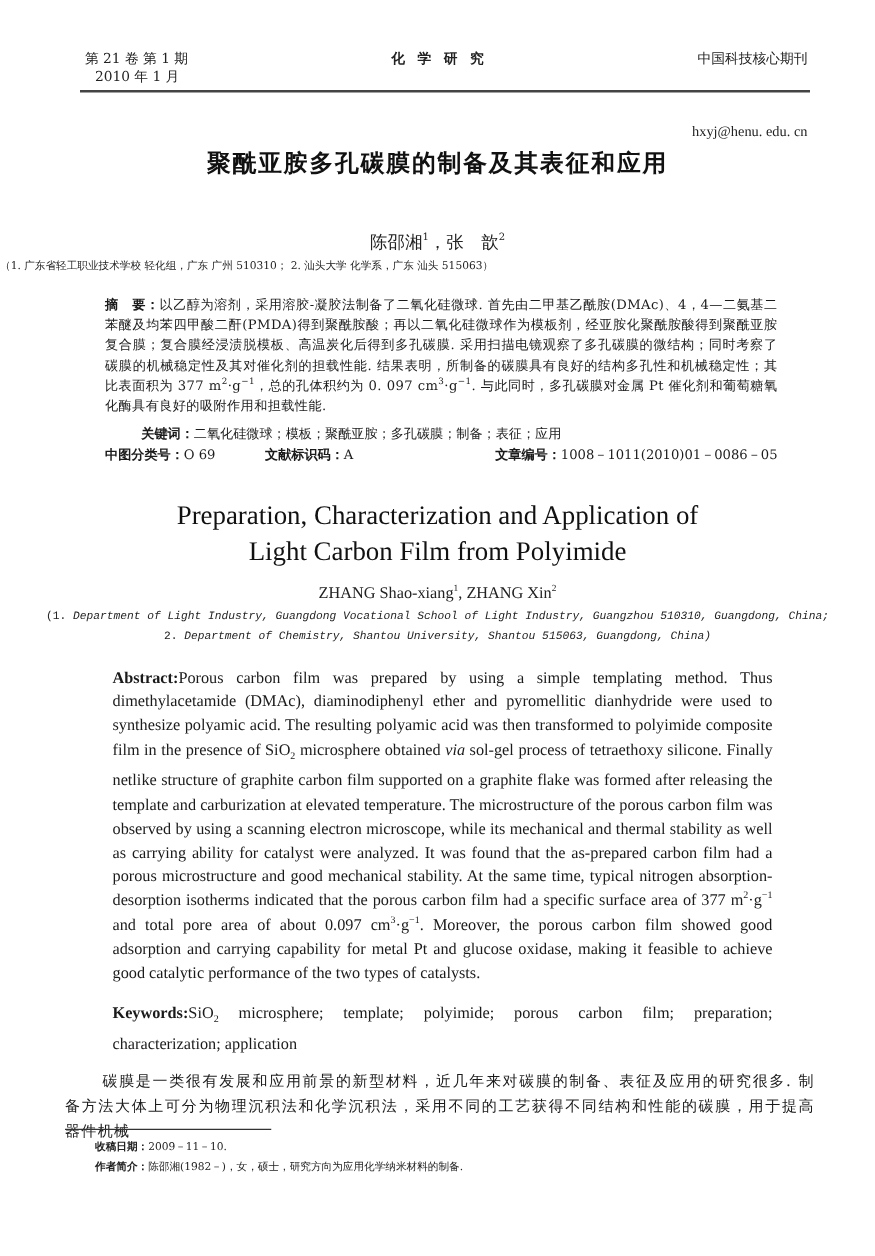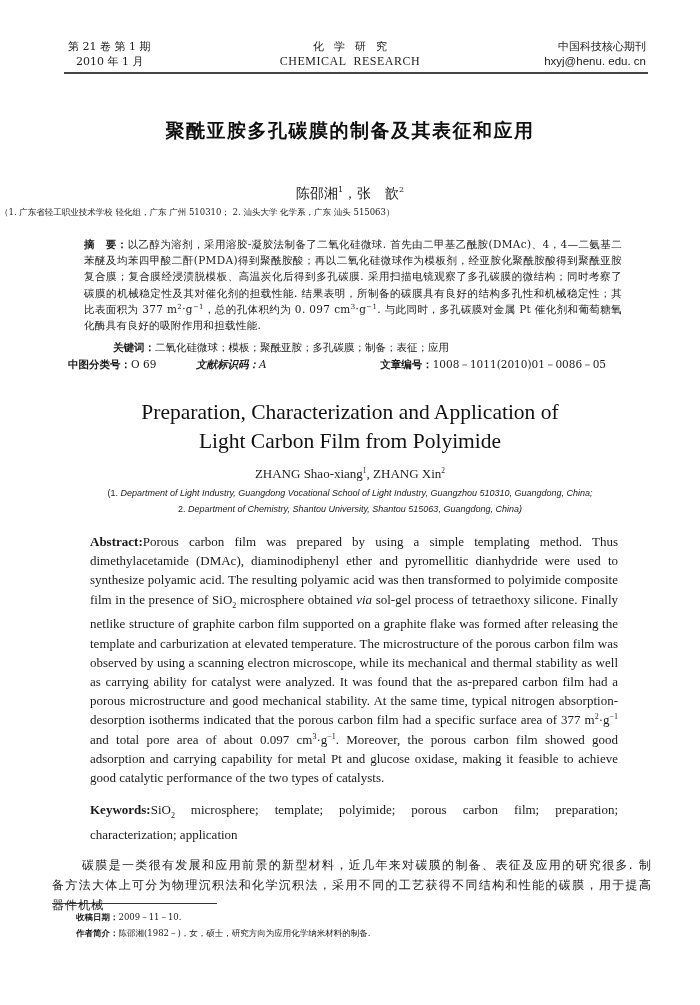--- a/index.html
+++ b/index.html
@@ -2,48 +2,48 @@
 <html><head>
 <meta charset="utf-8">
 <style>
   html, body { margin: 0; padding: 0; background: #ffffff; }
   body { width: 700px; height: 1005px; position: relative; overflow: hidden; color: #1a1a1a; font-family: "DejaVu Serif", serif; }
   .abs { position: absolute; }
 
   
   .hdr-left { left: 68px; top: 39px; font-size: 11px; line-height: 15px; font-family: "DejaVu Serif", serif; color: #222; }
   .hdr-left div:nth-child(2) { padding-left: 8px; }
-  .hdr-center { left: 240px; width: 220px; top: 39px; text-align: center; font-size: 11px; line-height: 15px; color: #222; }
+  .hdr-center { left: 240px; width: 220px; top: 39px; text-align: center; font-size: 11px; line-height: 15px; color: #222; font-weight: bold; }
   .hdr-center .cn { letter-spacing: 10px; padding-left: 10px; }
   .hdr-center .en { font-family: "Liberation Serif", serif; font-size: 12px; letter-spacing: 0.5px; word-spacing: 4px; }
   .hdr-right { right: 54px; top: 39px; text-align: right; font-size: 11px; line-height: 15px; color: #222; }
-  .hdr-right .en { font-family: Liberation Sans, sans-serif; font-size: 11.5px; }
+  .hdr-right .en { font-family: Liberation Serif, serif; font-size: 11.5px; margin-top: 45px; }
   .hdr-rule { left: 64px; right: 52px; top: 72px; height: 2px; background: #444; }
 
   
   .cn-title { left: 0; width: 700px; top: 118px; text-align: center; font-size: 19px; font-weight: bold; font-family: "DejaVu Sans", sans-serif; letter-spacing: 1.5px; color: #111; }
   .cn-authors { left: 0; width: 700px; top: 185px; text-align: center; font-size: 14px; color: #222; }
   .cn-authors sup { font-size: 8px; }
   .cn-affil { left: 0; width: 700px; top: 207px; text-align: left; font-size: 8.5px; color: #222; }
 
   
   .cn-abs { left: 84px; width: 538px; top: 236px; font-size: 10.5px; line-height: 16.2px; text-align: justify; color: #1b1b1b; letter-spacing: 0.35px; }
   .cn-abs .lbl { font-weight: bold; font-family: "DejaVu Sans", sans-serif; }
   .cn-abs sup { font-size: 7px; line-height: 0; }
   .cn-kw { left: 84px; width: 538px; top: 339px; font-size: 10.5px; line-height: 16px; color: #1b1b1b; margin-left: 29px; }
   .cn-kw .lbl, .cn-class .lbl { font-weight: bold; font-family: "DejaVu Sans", sans-serif; }
-  .cn-class { left: 68px; width: 538px; top: 356px; font-size: 10.5px; line-height: 16px; color: #1b1b1b; }
-  .cn-class .c2 { position: absolute; left: 128px; top: 0; font-style: italic; }
+  .cn-class { left: 84px; width: 538px; top: 356px; font-size: 10.5px; line-height: 16px; color: #1b1b1b; }
+  .cn-class .c2 { position: absolute; left: 128px; top: 0; }
   .cn-class .c3 { position: absolute; right: 0; top: 0; }
 
   
   .en-title { left: 0; width: 700px; top: 398px; text-align: center; font-family: "Liberation Serif", serif; font-weight: normal; font-size: 21.5px; line-height: 29px; color: #111; }
   .en-authors { left: 0; width: 700px; top: 466px; text-align: center; font-family: "Liberation Serif", serif; font-size: 13px; color: #222; }
   .en-authors sup { font-size: 7.5px; }
-  .en-affil { left: 0; width: 700px; top: 485px; text-align: center; font-family: Liberation Sans, sans-serif; font-style: italic; font-size: 9px; line-height: 16px; color: #222; }
+  .en-affil { left: 0; width: 700px; top: 485px; text-align: center; font-family: Liberation Mono, monospace; font-style: italic; font-size: 9px; line-height: 16px; color: #222; }
   .en-affil .n { font-style: normal; }
 
   
   .en-abs { left: 90px; width: 528px; top: 532px; font-family: "Liberation Serif", serif; font-size: 13px; line-height: 19.2px; text-align: justify; color: #1a1a1a; }
   .en-abs .lbl { font-weight: bold; }
   .en-abs sub { font-size: 8px; }
   .en-abs sup { font-size: 8px; line-height: 0; }
   .en-kw { left: 90px; width: 528px; top: 800px; font-family: "Liberation Serif", serif; font-size: 13px; line-height: 19.2px; text-align: justify; color: #1a1a1a; }
   .en-kw .lbl { font-weight: bold; }
   .en-kw sub { font-size: 8px; }
@@ -57,21 +57,20 @@
 </style>
 </head>
 <body>
 
 <div class="abs hdr-left">
   <div>第 21 卷 第 1 期</div>
   <div>2010 年 1 月</div>
 </div>
 <div class="abs hdr-center">
   <div class="cn">化学研究</div>
-  <div class="en">CHEMICAL  RESEARCH</div>
 </div>
 <div class="abs hdr-right">
   <div>中国科技核心期刊</div>
   <div class="en">hxyj@henu. edu. cn</div>
 </div>
 <div class="abs hdr-rule"></div>
 
 <div class="abs cn-title">聚酰亚胺多孔碳膜的制备及其表征和应用</div>
 <div class="abs cn-authors">
   <span>陈邵湘</span><sup>1</sup><span>，</span><span>张　歆</span><sup>2</sup>

